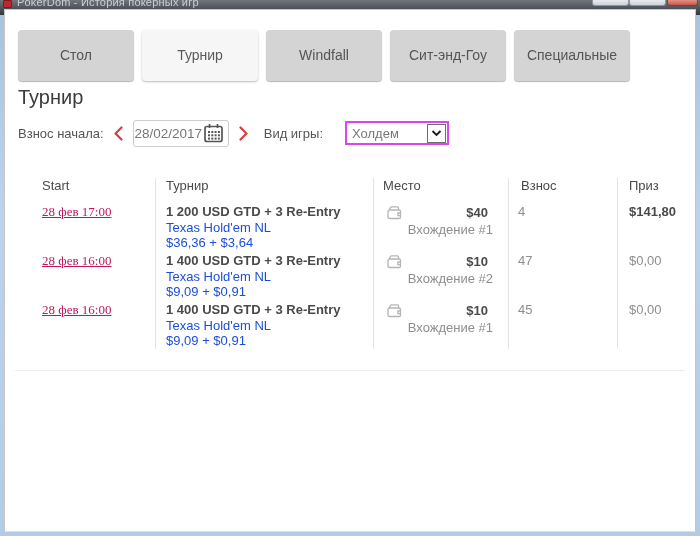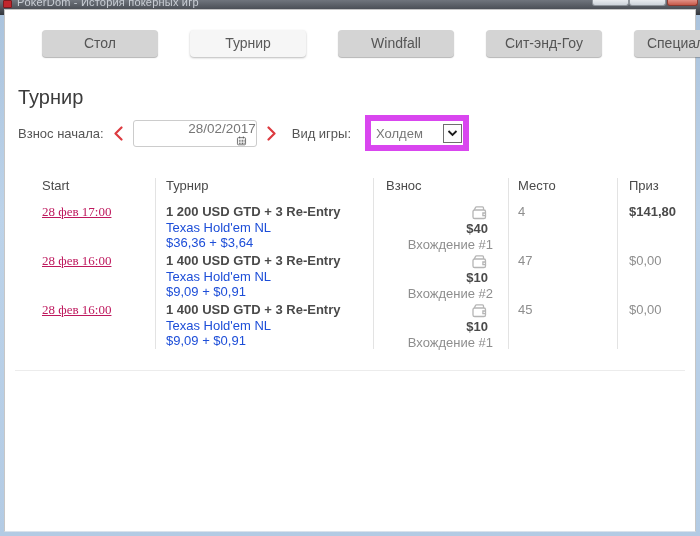--- a/index.html
+++ b/index.html
@@ -18,51 +18,51 @@
     white-space:nowrap;letter-spacing:.2px;}
   .win-btn{position:absolute;top:0;height:6px;border-radius:0 0 3px 3px;box-sizing:border-box;}
   .win-btn.min{left:592px;width:37px;background:linear-gradient(#e8ebef,#cdd3da);border:1px solid #8f959c;border-top:none;}
   .win-btn.max{left:629px;width:37px;background:linear-gradient(#e8ebef,#cdd3da);border:1px solid #8f959c;border-top:none;}
   .win-btn.close{left:667px;width:31px;background:linear-gradient(#e29186,#c6594a);border:1px solid #8c3a30;border-top:none;}
   
   .content{position:absolute;top:9px;left:4px;right:4px;bottom:4px;background:#fff;
     border:1px solid #c6c6c6;border-bottom-color:#d9e2ec;box-sizing:border-box;}
   
   .tabs{position:absolute;top:20px;left:13px;display:flex;gap:8px;}
-  .tab{height:27px;line-height:27px;min-width:92px;padding:0 12px;text-align:center;
+  .tab{height:27px;line-height:27px;min-width:92px;padding:12px 12px;text-align:center;
     background:#d4d4d4;color:#555;font-size:14px;border-radius:4px;
-    box-shadow:0 1px 1px rgba(90,90,90,.45);cursor:pointer;margin-left:24px;}
+    box-shadow:0 1px 1px rgba(90,90,90,.45);cursor:pointer;}
   .tab.active{background:#f6f6f6;color:#5a5a5a;box-shadow:0 1px 2px rgba(120,120,120,.5);}
   
   .heading{position:absolute;top:76px;left:13px;font-size:20px;color:#3c3c3c;}
   
   .filters{position:absolute;top:109px;left:13px;display:flex;align-items:center;height:28px;}
   .flabel{font-size:13px;color:#555;}
   .chev{display:block;margin:0 9px;cursor:pointer;}
-  .datebox{display:flex;align-items:flex-end;width:124px;height:27px;border:1px solid #ccc;
-    border-radius:3px;box-sizing:border-box;background:#fff;cursor:pointer;flex-direction:column;}
+  .datebox{display:flex;align-items:center;width:96px;height:27px;border:1px solid #ccc;
+    border-radius:3px;box-sizing:border-box;background:#fff;cursor:pointer;}
   .datebox .dval{flex:1;text-align:center;font-size:13.5px;color:#777;}
   .cal{margin-right:4px;display:block;}
   .gtlabel{margin-left:6px;margin-right:14px;}
-  .select{display:flex;align-items:center;width:104px;height:36px;border:6px solid #d946ef;
-    box-sizing:border-box;background:#fff;cursor:pointer;}
+  .select{display:flex;align-items:center;width:104px;height:24px;border:2px solid #d946ef;
+    box-sizing:border-box;background:#fff;cursor:pointer;margin-left:8px;}
   .select .sval{flex:1;font-size:13px;color:#777;padding-left:5px;}
   .select .sbtn{width:19px;height:19px;margin-right:1px;border:1px solid #6e6e6e;box-sizing:border-box;
     background:#fdfdfd;display:flex;align-items:center;justify-content:center;}
   
   .grid{position:absolute;top:168px;left:22px;right:12px;
     display:grid;grid-template-columns:128px 218px 135px 81px 1fr;}
   .hc{height:24px;font-size:13px;font-weight:normal;color:#4a4a4a;box-sizing:border-box;}
   .cell{height:49px;font-size:13px;box-sizing:border-box;padding-top:2px;}
   .bl{border-left:1px solid #e3e3e3;}
   .p1{padding-left:15px;} .p2{padding-left:10px;} .p4{padding-left:9px;} .p5{padding-left:11px;margin-left:28px;}
   .start-link{color:#be185d;text-decoration:underline;cursor:pointer;font-family:Liberation Serif, serif;}
   .tname{font-weight:bold;color:#4a4a4a;line-height:16px;}
   .tsub{color:#1d4ed8;line-height:15px;}
-  .buyline{display:flex;align-items:flex-end;padding:1px 20px 0 12px;flex-direction:column;}
+  .buyline{display:flex;align-items:flex-start;padding:1px 20px 0 12px;}
   .buyline .amt{flex:1;text-align:right;font-weight:bold;color:#4a4a4a;}
   .entry{text-align:right;padding-right:15px;color:#8e8e8e;line-height:17px;}
   .place{color:#8e8e8e;}
   .prize{color:#8e8e8e;}
   .prize.won{color:#4a4a4a;font-weight:bold;}
   .divider{position:absolute;top:360px;left:10px;right:10px;height:1px;background:#ececec;}
 </style>
 </head>
 <body>
 
@@ -126,22 +126,22 @@
             <polyline points="1.5,1 5.5,5 9.5,1" fill="none" stroke="#1a1a1a" stroke-width="1.8"></polyline>
           </svg>
         </span>
       </div>
     </div>
 
     <div class="grid">
 
       <div class="hc p1">Start</div>
       <div class="hc bl p2">Турнир</div>
+      <div class="hc bl p4">Место</div>
       <div class="hc bl" style="padding-left:12px;">Взнос</div>
-      <div class="hc bl p4">Место</div>
       <div class="hc bl p5">Приз</div>
 
       <div class="cell p1"><span class="start-link">28 фев 17:00</span></div>
       <div class="cell bl p2">
         <div class="tname">1 200 USD GTD + 3 Re-Entry</div>
         <div class="tsub">Texas Hold'em NL</div>
         <div class="tsub">$36,36 + $3,64</div>
       </div>
       <div class="cell bl">
         <div class="buyline">

